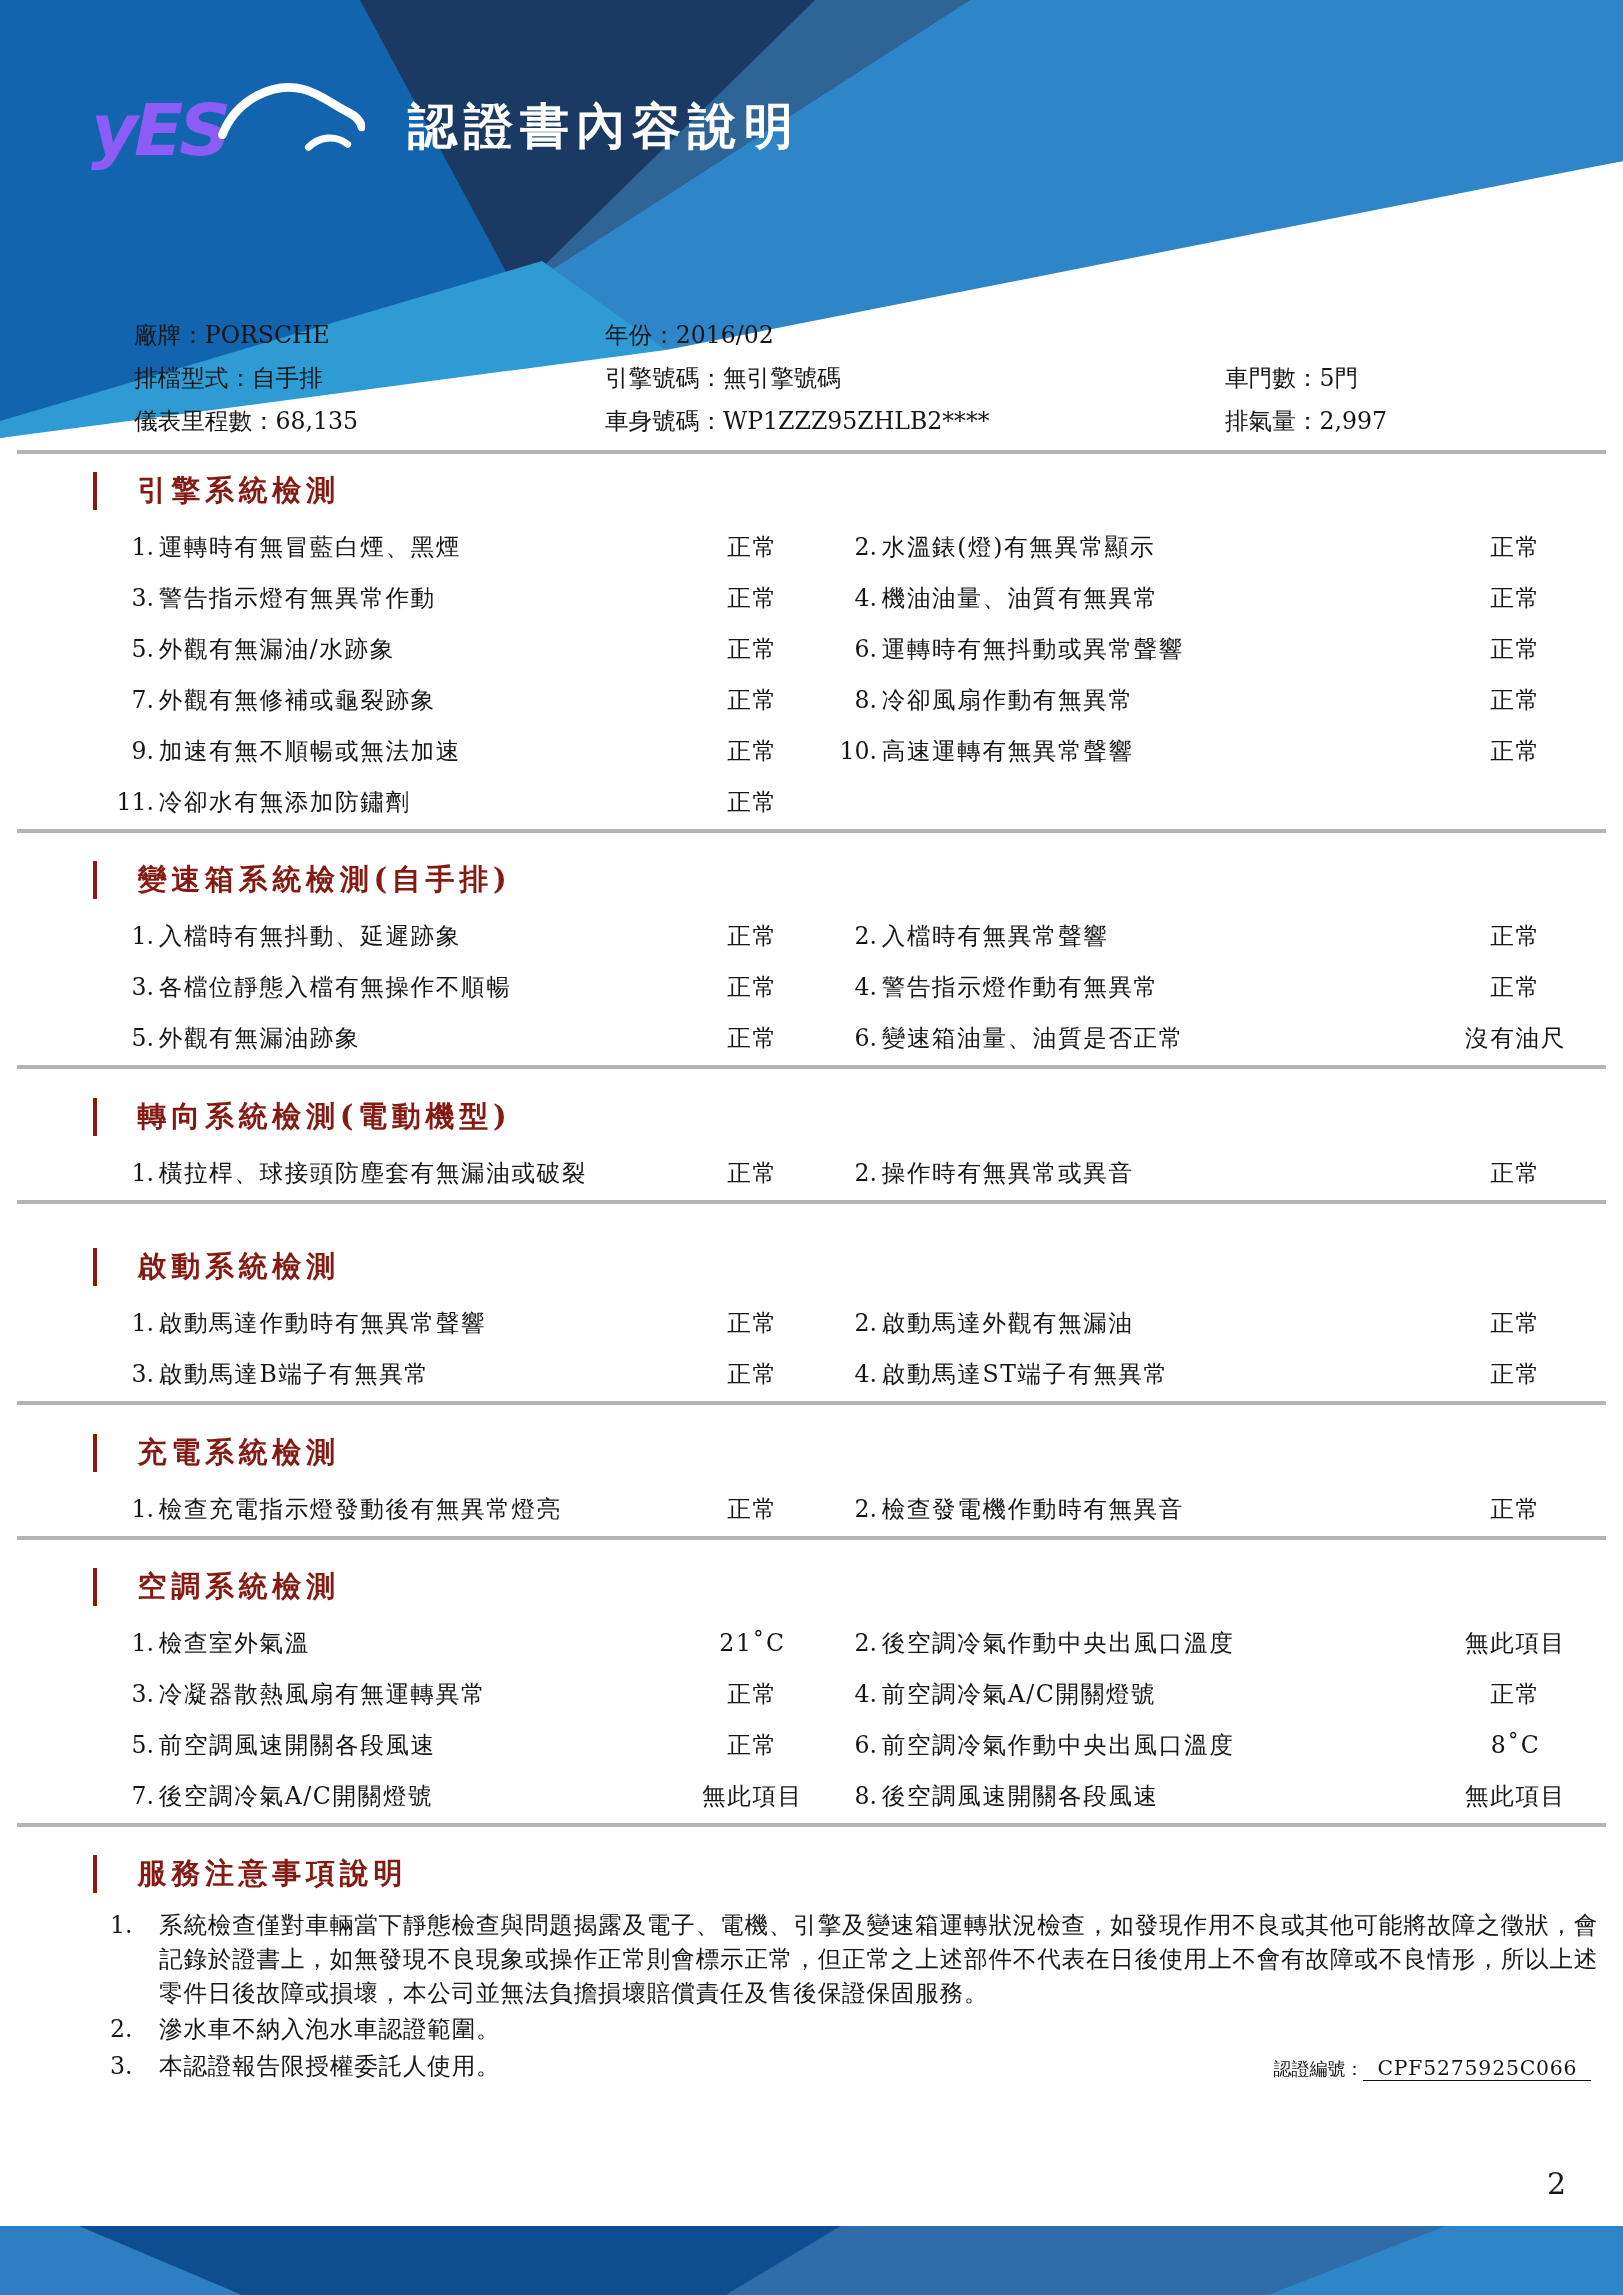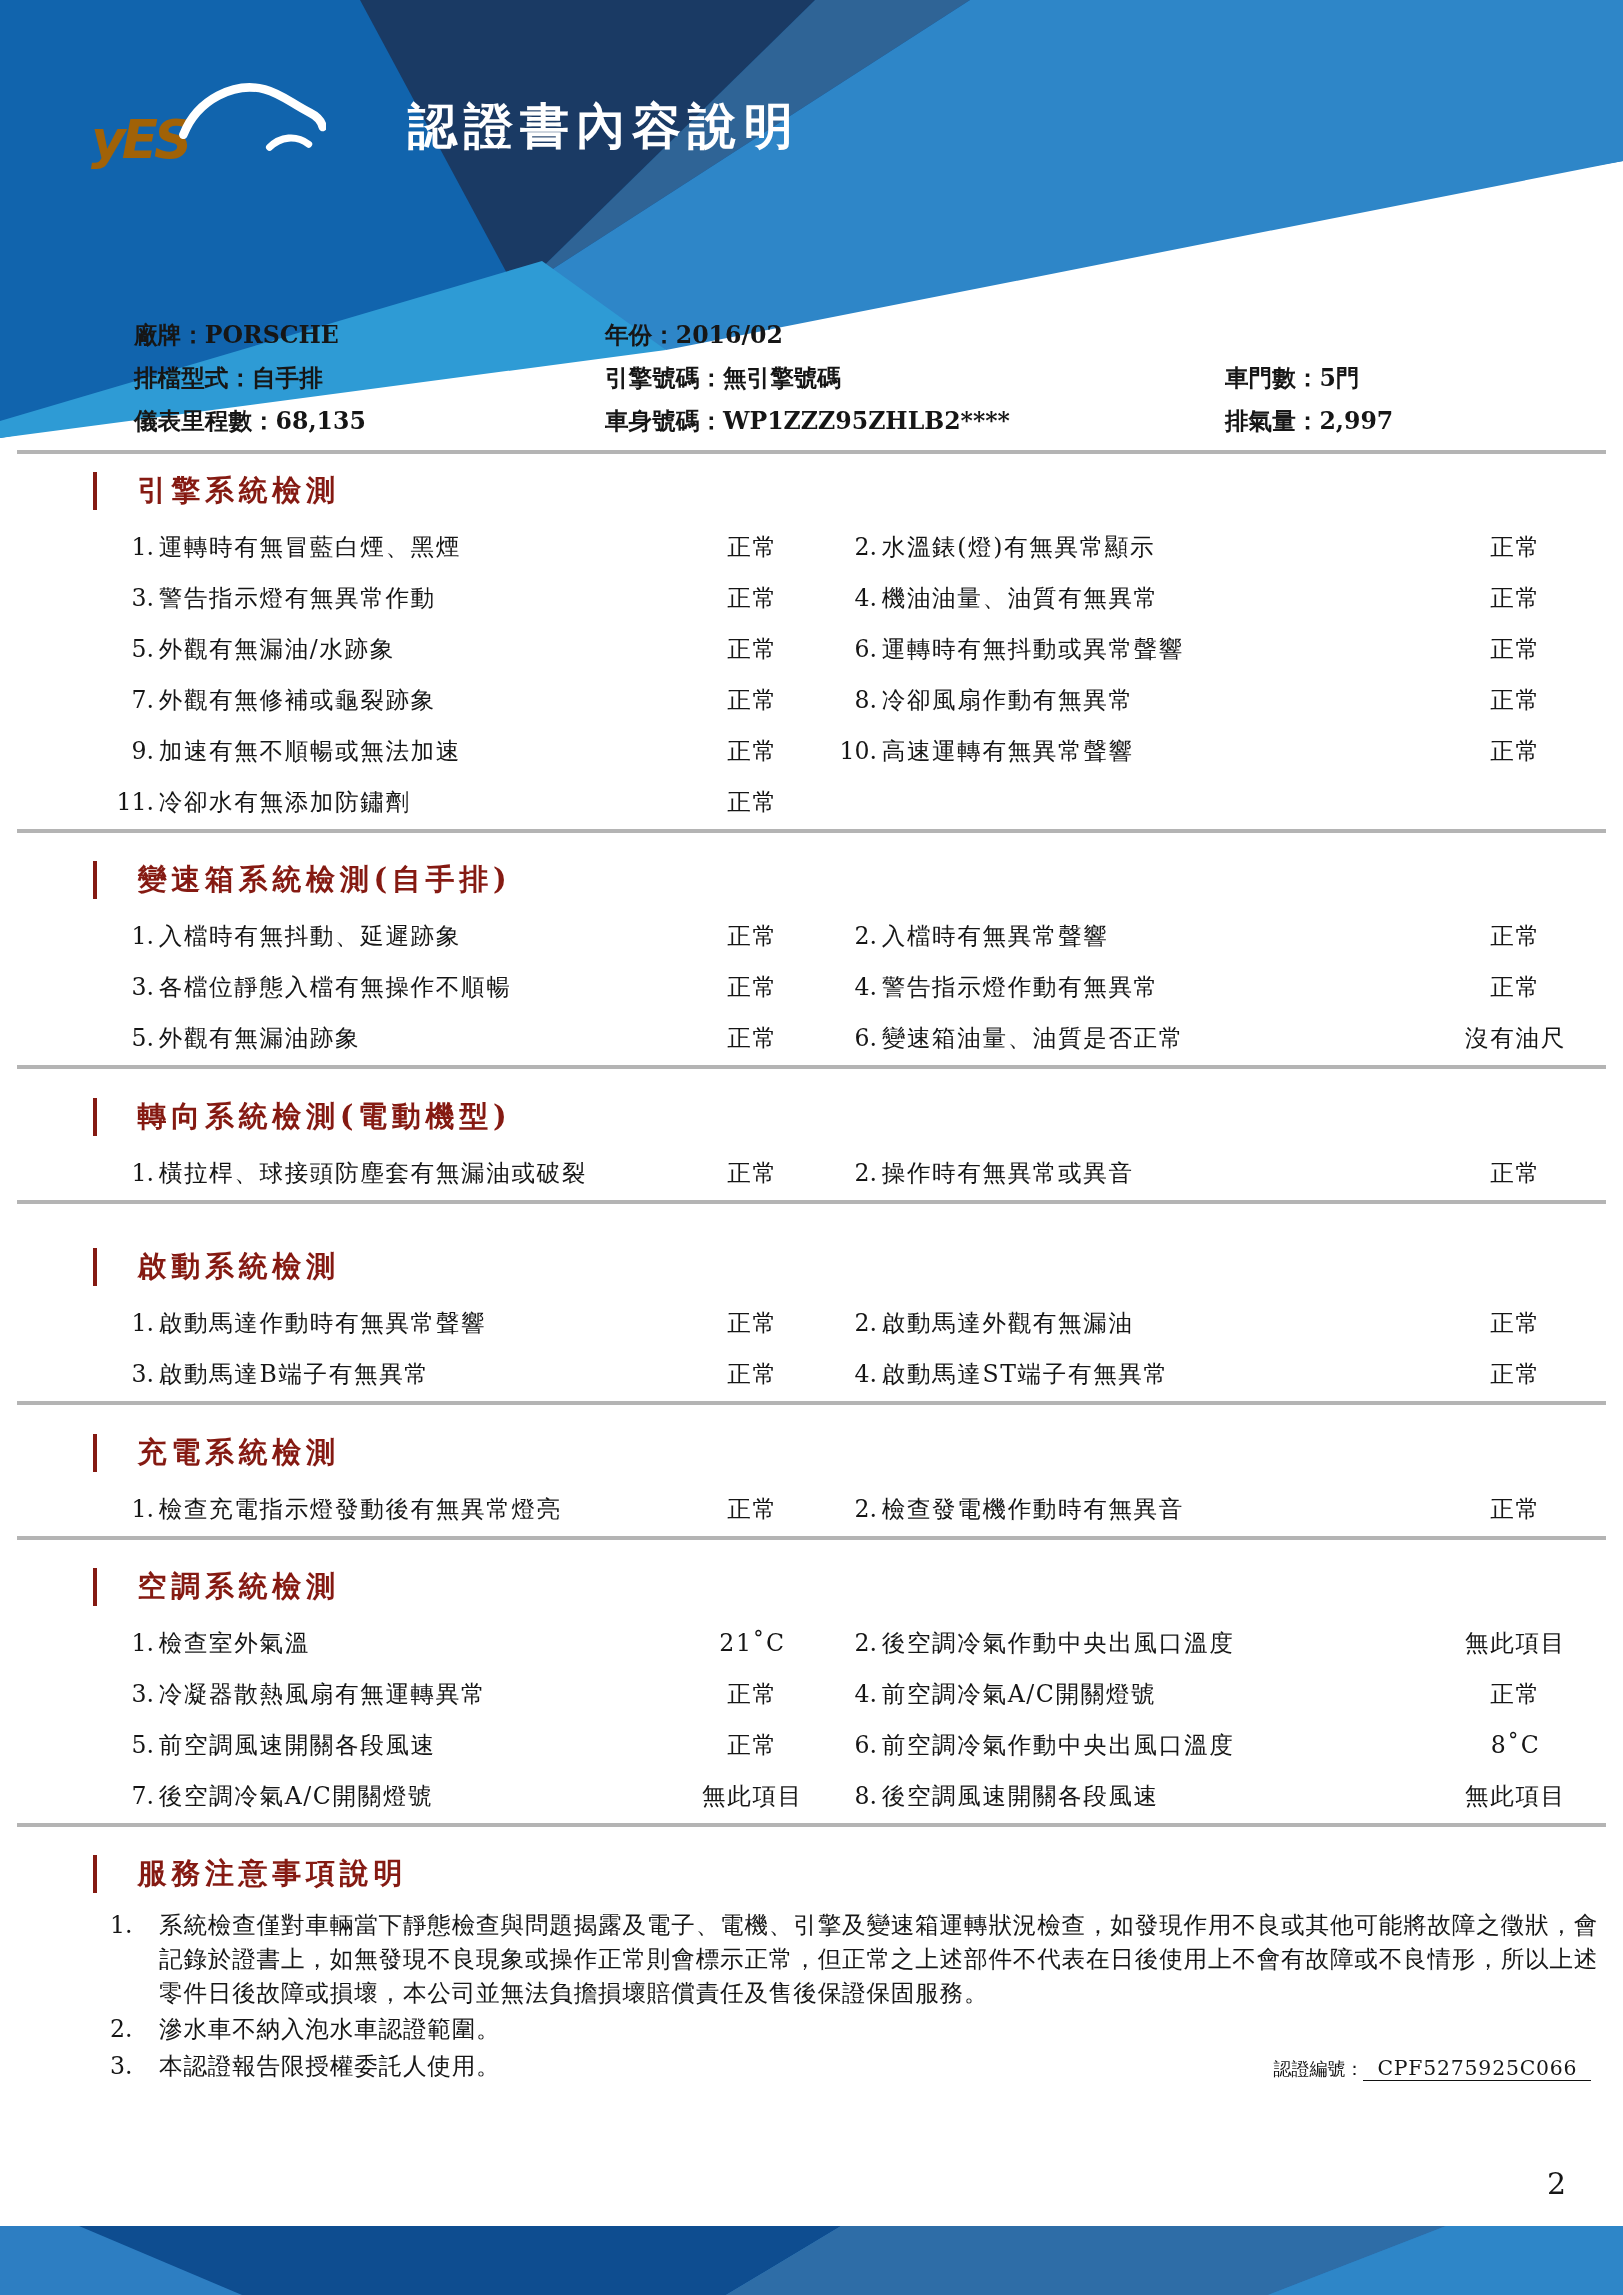--- a/index.html
+++ b/index.html
@@ -10,29 +10,29 @@
   .header-bg{position:absolute;top:0;left:0;width:1623px;height:440px;}
   .poly{position:absolute;inset:0;}
   .h-base  {background:#1164ad;clip-path:polygon(0 0,1623px 0,1623px 161px,0 438px);}
   .h-bright{background:#2e86c8;clip-path:polygon(970px 0,1623px 0,1623px 161px,666px 350px,517px 292px);}
   .h-steel {background:#2f6496;clip-path:polygon(815px 0,970px 0,517px 292px);}
   .h-navy  {background:#1a3a64;clip-path:polygon(360px 0,815px 0,517px 292px);}
   .h-cyan  {background:#2e9bd5;clip-path:polygon(542px 261px,666px 350px,0 438px,0 421px);}
 
   .brand{position:absolute;left:91px;top:69px;display:flex;align-items:flex-end;}
   .logo-text{font-family:"DejaVu Sans","Liberation Sans",sans-serif;font-weight:bold;font-style:italic;
-             font-size:53px;line-height:1;color:#a16207;letter-spacing:-3.9px;}
+             font-size:72px;line-height:1;color:#8b5cf6;letter-spacing:-3.9px;}
   .car-svg{margin:0 0 3.1px -11px;}
   .doc-title{position:absolute;left:408px;top:94px;font-family:"DejaVu Sans","Liberation Sans",sans-serif;
              font-weight:bold;font-size:49px;color:#fff;letter-spacing:7px;white-space:nowrap;}
 
   
   .content{position:absolute;top:313px;left:0;width:1623px;}
 
-  .vinfo{padding:0 36px 0 134px;font-weight:bold;}
+  .vinfo{padding:0 36px 0 134px;}
   .vrow{display:grid;grid-template-columns:471px 620px 1fr;height:43px;align-items:center;font-size:23.6px;}
   .vcell{white-space:nowrap;}
 
   .divider{height:3.9px;background:#b4b4b4;margin:0 17.3px;}
 
   .sec{display:flex;align-items:center;height:39px;margin-left:93px;gap:28px;}
   .bar{flex:none;width:3.9px;height:38px;background:#851a12;margin-right:12.6px;}
   .sec-title{color:#851a12;font-size:29px;font-weight:bold;letter-spacing:4.7px;white-space:nowrap;}
 
   .rows{display:grid;grid-template-columns:562px 161px 597px 1fr;padding:0 22px 0 110px;}

